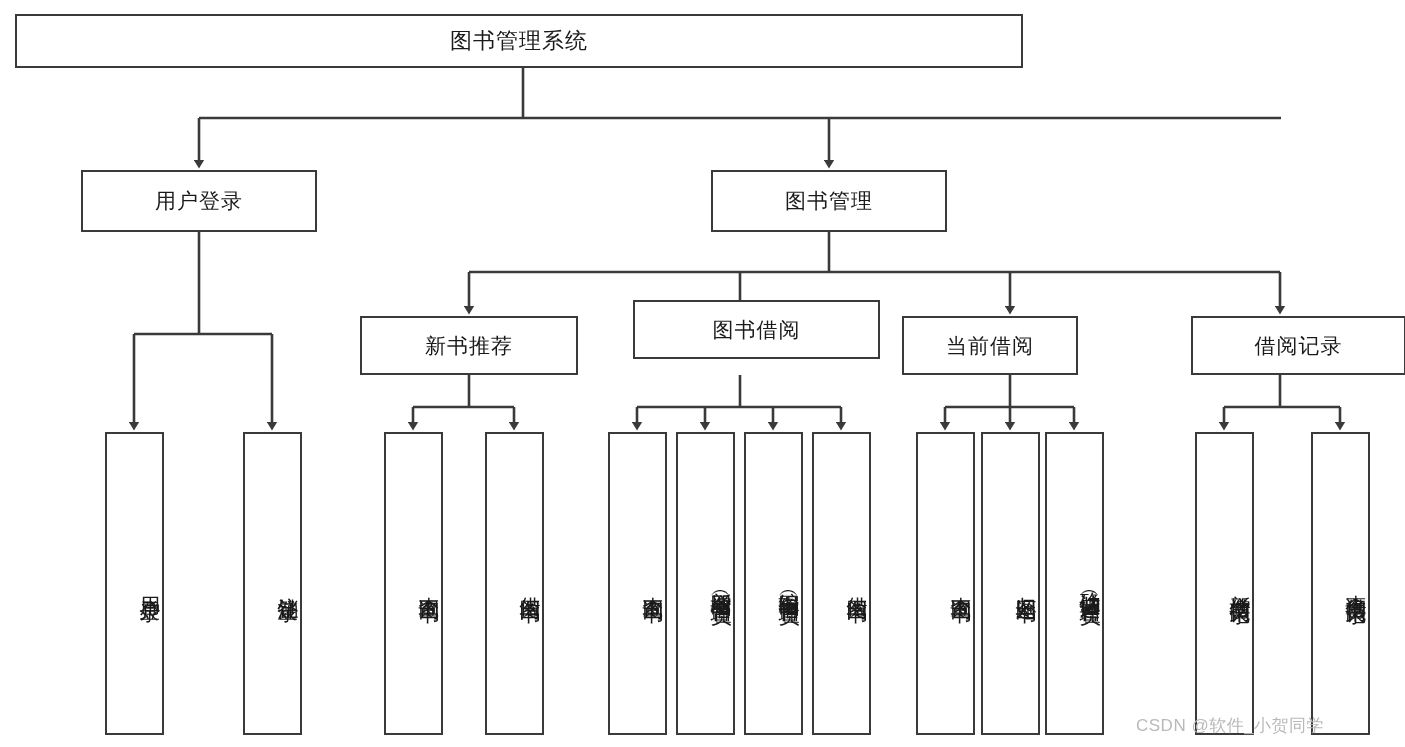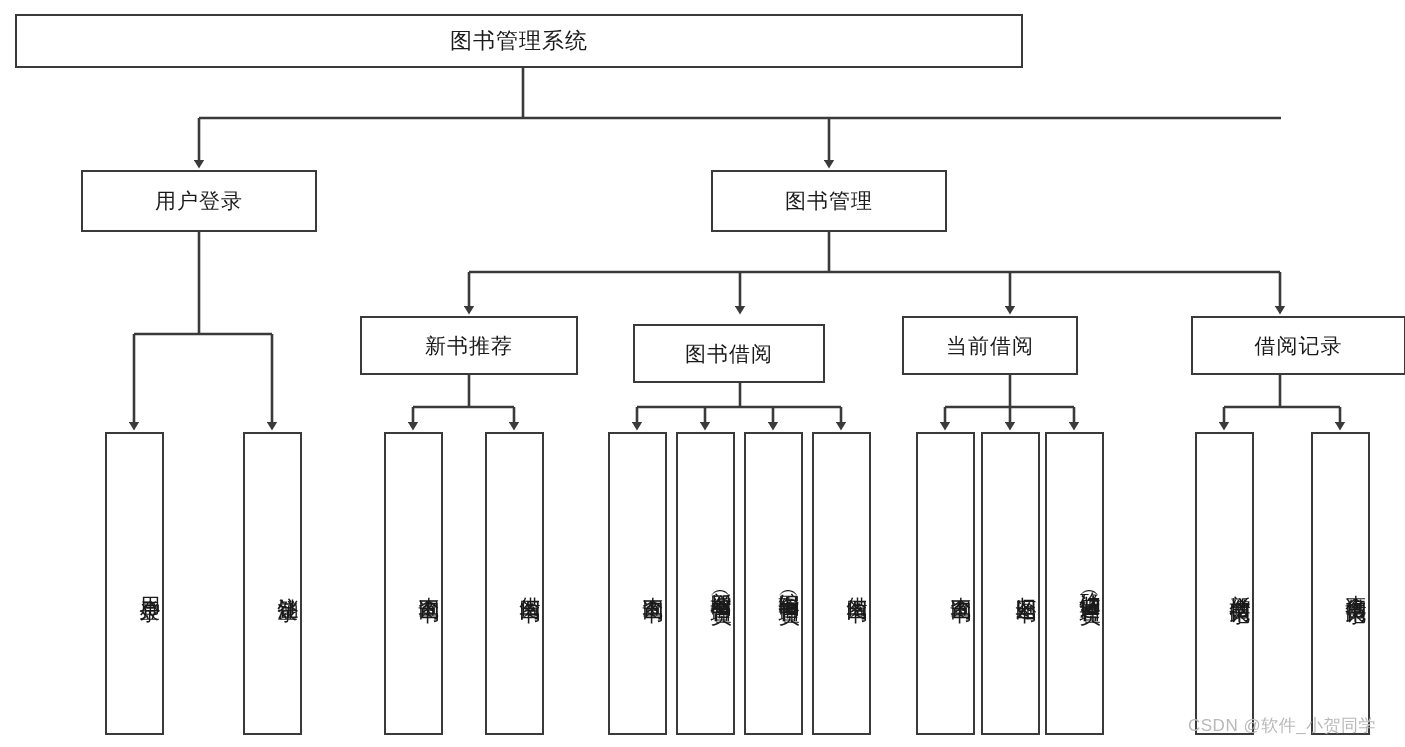--- a/index.html
+++ b/index.html
@@ -69,21 +69,21 @@
       <path d="M1340,407 L1340,422" marker-end="url(#ah)"></path>
     </g>
   </svg>
 
   <div class="node h" id="root" style="left:15px;top:14px;width:1008px;height:54px;">图书管理系统</div>
 
   <div class="node h" style="left:81px;top:170px;width:236px;height:62px;">用户登录</div>
   <div class="node h" style="left:360px;top:316px;width:218px;height:59px;">新书推荐</div>
 
   <div class="node h" style="left:711px;top:170px;width:236px;height:62px;">图书管理</div>
-  <div class="node h" style="left:633px;top:324px;width:192px;height:59px;">图书借阅</div>
+  <div class="node h" style="left:633px;top:300px;width:247px;height:59px;">图书借阅</div>
   <div class="node h" style="left:902px;top:316px;width:176px;height:59px;">当前借阅</div>
   <div class="node h" style="left:1172px;top:316px;width:215px;height:59px;margin-left:19px;">借阅记录</div>
 
   <div class="node v" style="left:105px;top:432px;width:59px;height:303px;">用户登录</div>
   <div class="node v" style="left:243px;top:432px;width:59px;height:303px;">注销登录</div>
 
   <div class="node v" style="left:384px;top:432px;width:59px;height:303px;">查询图书</div>
   <div class="node v" style="left:485px;top:432px;width:59px;height:303px;">借阅图书</div>
 
   <div class="node v" style="left:608px;top:432px;width:59px;height:303px;">查询图书</div>
@@ -91,15 +91,15 @@
   <div class="node v" style="left:744px;top:432px;width:59px;height:303px;">编辑图书（管理员）</div>
   <div class="node v" style="left:812px;top:432px;width:59px;height:303px;">借阅图书</div>
 
   <div class="node v" style="left:916px;top:432px;width:59px;height:303px;">查询图书</div>
   <div class="node v" style="left:981px;top:432px;width:59px;height:303px;">归还图书</div>
   <div class="node v" style="left:1045px;top:432px;width:59px;height:303px;">确认归还（管理员）</div>
 
   <div class="node v" style="left:1195px;top:432px;width:59px;height:303px;">新增借阅记录</div>
   <div class="node v" style="left:1311px;top:432px;width:59px;height:303px;">查询借阅记录</div>
 
-  <div class="watermark" style="left:1188px;top:714px;text-align:right;">CSDN @软件_小贺同学</div>
+  <div class="watermark" style="left:1136px;top:714px;text-align:right;">CSDN @软件_小贺同学</div>
 
 </div>
 
 </body></html>

